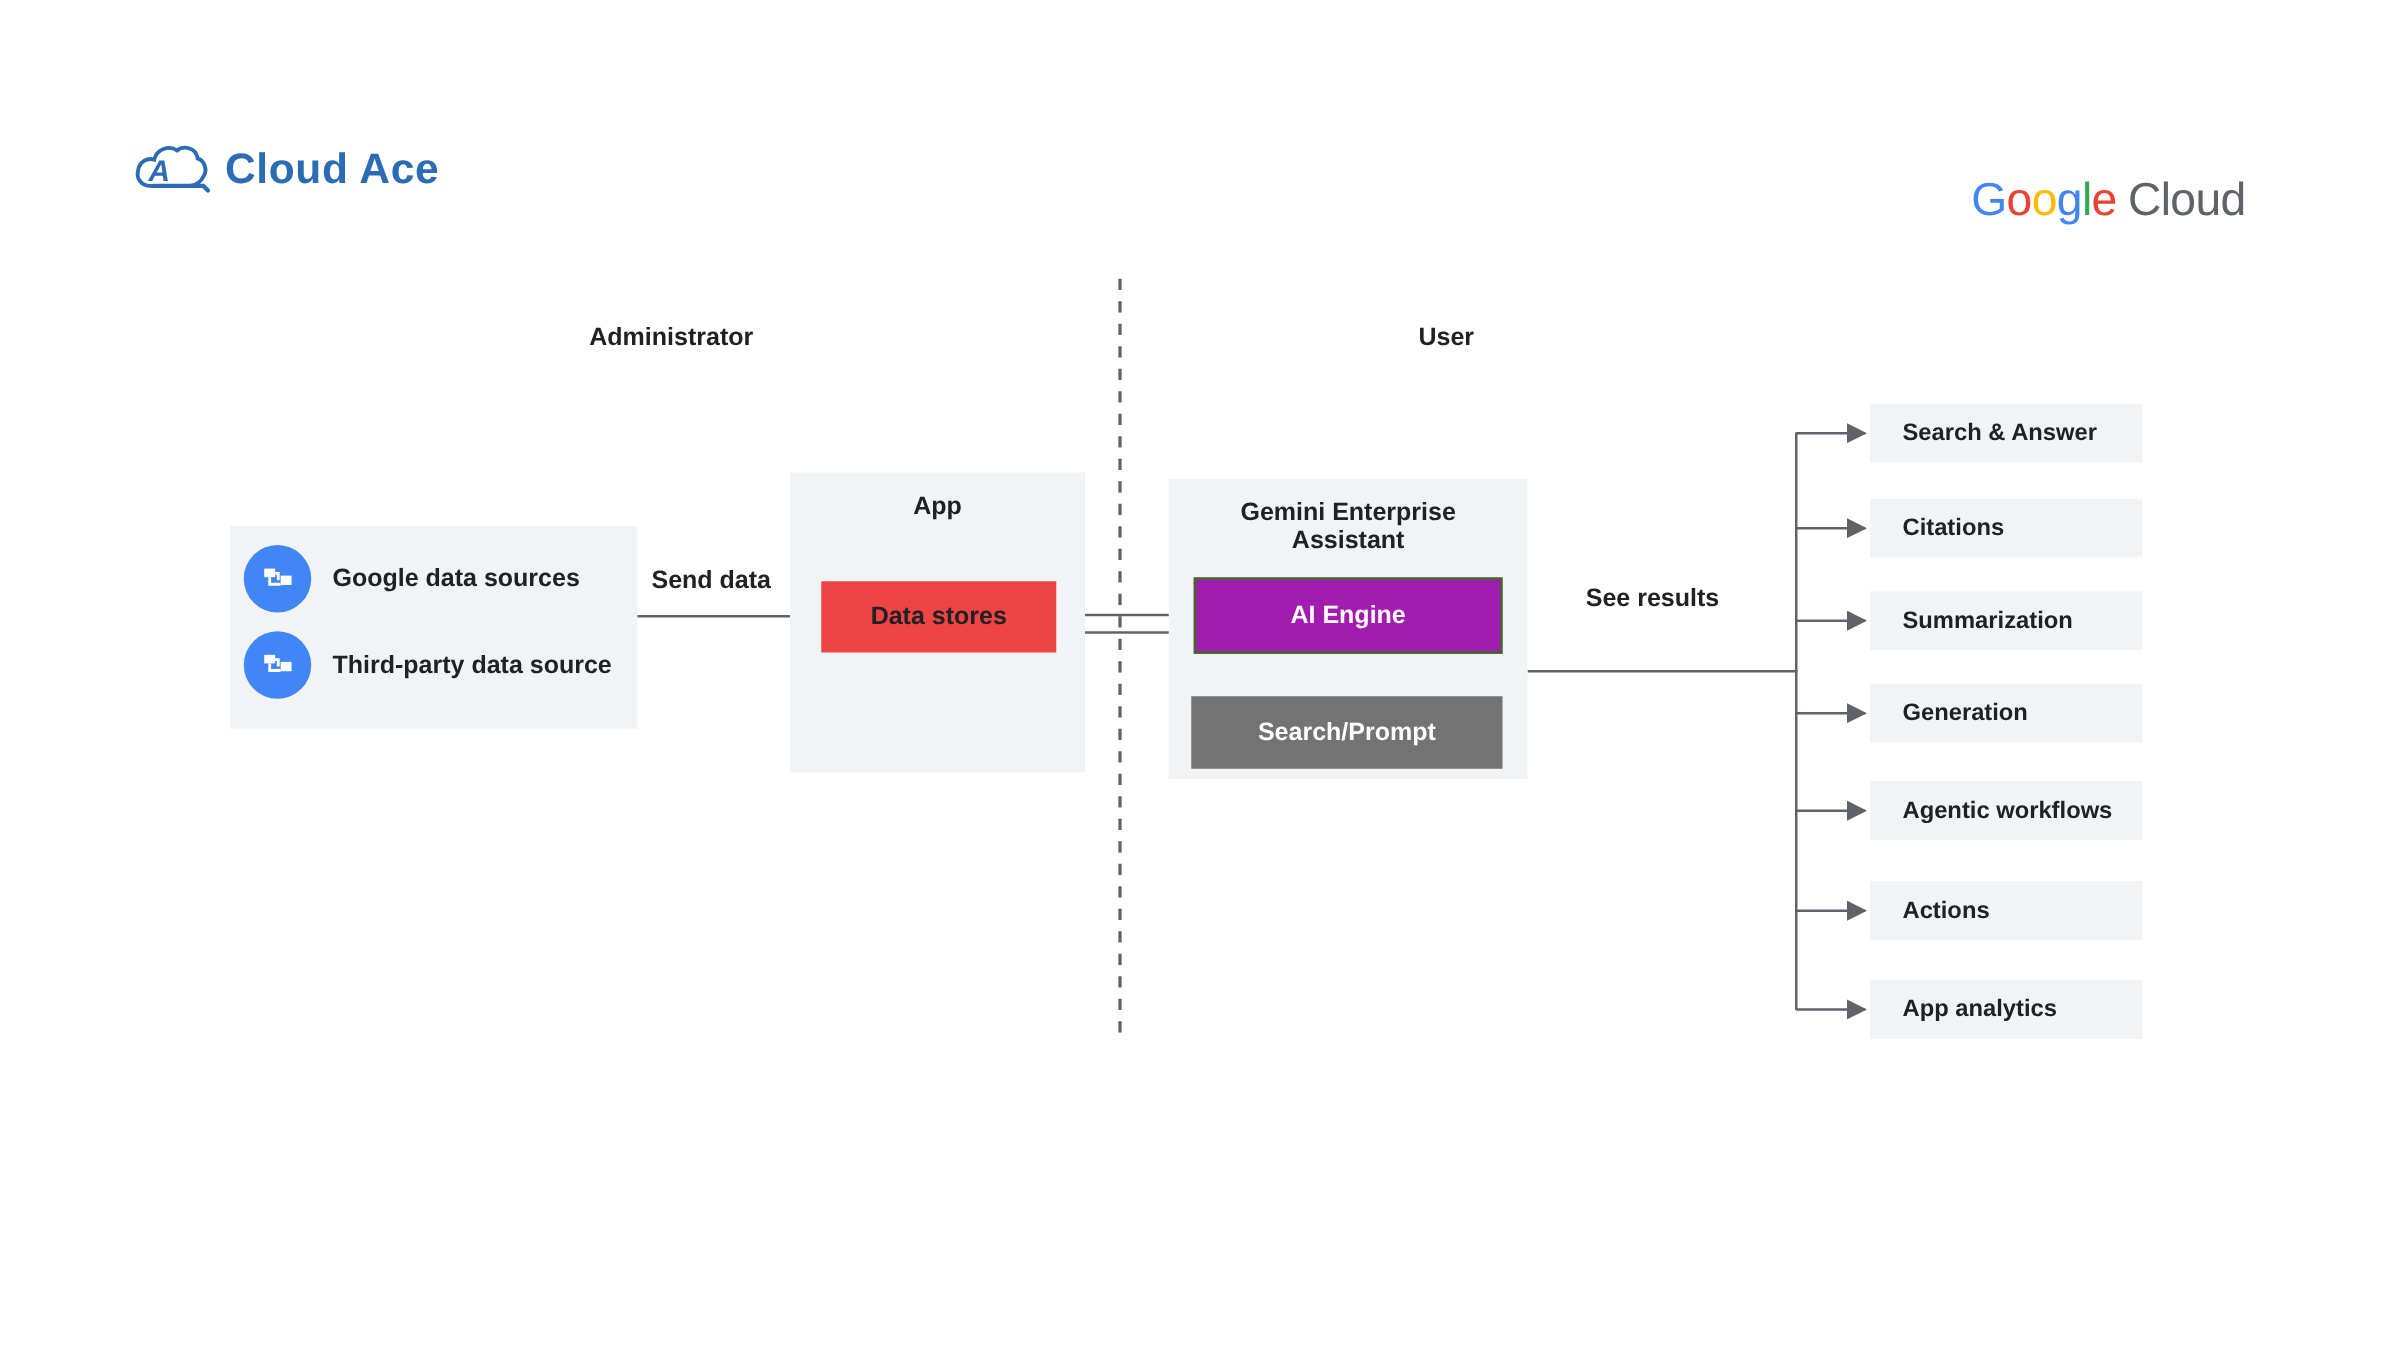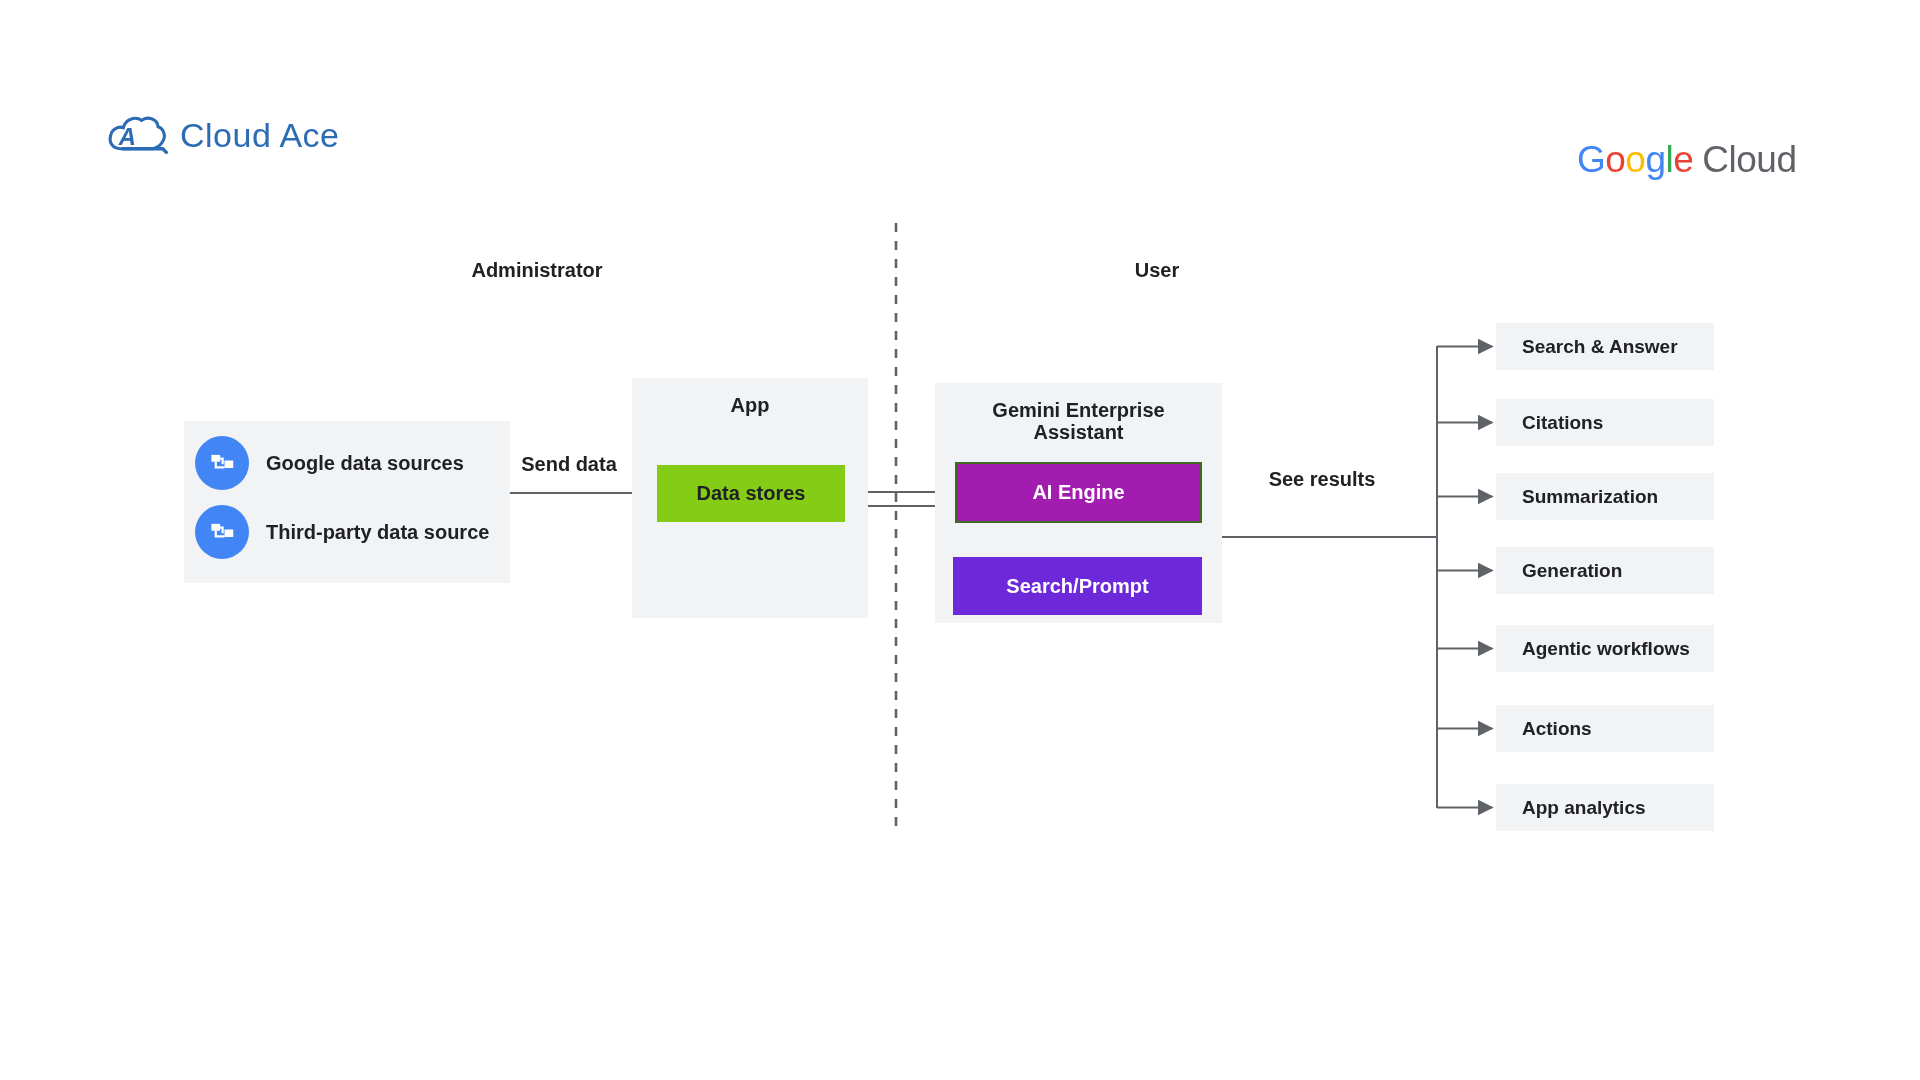--- a/index.html
+++ b/index.html
@@ -3,21 +3,21 @@
 <meta charset="utf-8">
 <style>
   * { margin:0; padding:0; box-sizing:border-box; }
   html,body { width:1920px; height:1080px; background:#ffffff; overflow:hidden;
               font-family:"Liberation Sans", sans-serif; color:#202124; }
   .canvas { position:relative; width:1920px; height:1080px; background:#fff; }
 
   
   .cloud-ace-logo { position:absolute; left:106px; top:112px; display:flex; align-items:center; gap:10px; }
   .cloud-ace-logo svg { display:block; }
-  .cloud-ace-word { font-size:34px; font-weight:400; color:#2C6CB5; letter-spacing:0.5px; }
+  .cloud-ace-word { font-size:34px; font-weight:700; color:#2C6CB5; letter-spacing:0.5px; }
 
   .google-logo { position:absolute; left:1577px; top:110px; font-size:37px; font-weight:400; letter-spacing:-0.5px;margin-top:29px; }
   .gl { display:inline-block; }
   .gl-0,.gl-3 { color:#4285F4; }
   .gl-1,.gl-5 { color:#EA4335; }
   .gl-2 { color:#FBBC04; }
   .gl-4 { color:#34A853; }
   .gl-cloud { color:#5F6368; margin-left:9px; }
 
   
@@ -39,25 +39,25 @@
 
   .app-panel { left:632px; top:378px; width:236px; height:240px; }
   .gemini-panel { left:935px; top:383px; width:287px; height:240px; }
   .panel-title { position:absolute; top:16px; left:0; right:0; text-align:center;
                  font-size:20px; font-weight:700; line-height:22px; color:#202124; }
   .gemini-panel .panel-title { padding:0 38px; }
 
   
   .node { position:absolute; text-align:center; font-size:20px; font-weight:700; }
   .data-stores { left:657px; top:465px; width:188px; height:57px; line-height:57px;
-                 background:#84cc16; color:#202124; }
+                 background:#ef4444; color:#202124; }
   .ai-engine { left:955px; top:462px; width:247px; height:61px; line-height:57px;
                background:#a21caf; border:2px solid #3F6A21; color:#ffffff; }
   .search-prompt { left:953px; top:557px; width:249px; height:58px; line-height:58px;
-                   background:#6d28d9; color:#ffffff; }
+                   background:#737373; color:#ffffff; }
 
   
   .flow-label { position:absolute; width:160px; text-align:center;
                 font-size:20px; font-weight:700; color:#202124; }
   .send-data   { left:489px;  top:453px; }
   .see-results { left:1242px; top:468px; }
 
   
   .result-box { position:absolute; left:1496px; width:218px; height:47px;
                 background:#F1F3F4; font-size:19px; font-weight:700; color:#202124;

